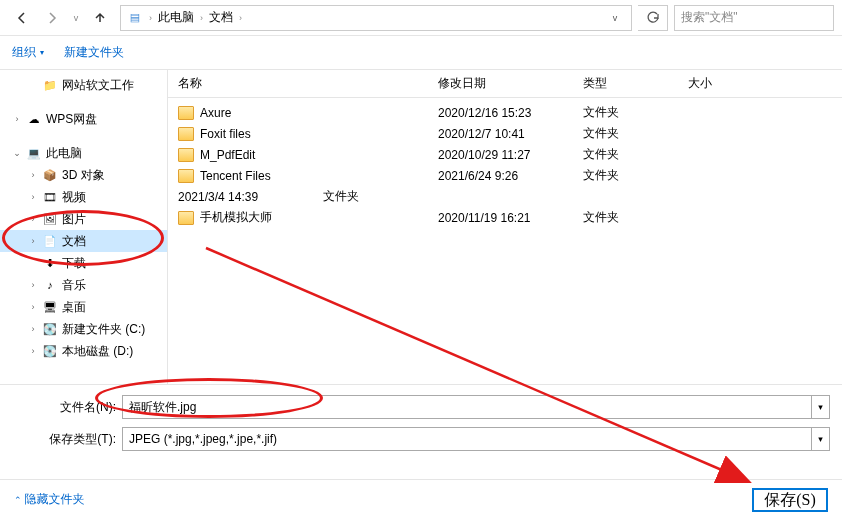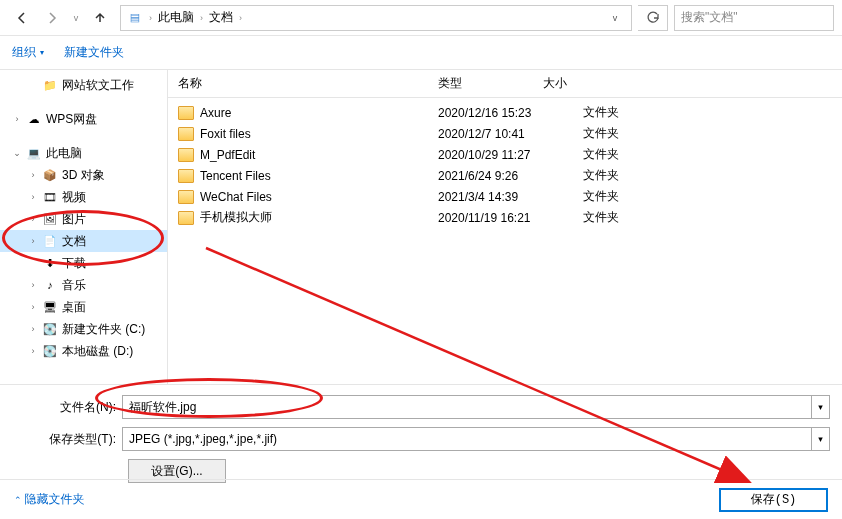--- a/index.html
+++ b/index.html
@@ -27,21 +27,21 @@
 .file-row { display: flex; height: 21px; align-items: center; padding-left: 10px; }
 .folder-ico { width: 16px; height: 14px; background: linear-gradient(#ffe9a6, #fccb55); border: 1px solid #e0a030; border-radius: 1px; margin-right: 6px; }
 .bottom { border-top: 1px solid #e5e5e5; padding: 10px 12px 8px; }
 .form-row { display: flex; align-items: center; margin-bottom: 8px; }
 .form-label { width: 110px; text-align: right; padding-right: 6px; }
 .form-input { flex: 1; height: 24px; border: 1px solid #aaa; padding: 8px 6px; font-size: 12px; font-family: inherit; }
 .form-dropdown { width: 18px; height: 24px; border: 1px solid #aaa; border-left: none; display: flex; align-items: center; justify-content: center; font-size: 9px; }
 .settings-btn { margin-left: 116px; width: 98px; height: 24px; border: 1px solid #aaa; background: #efefef; cursor: pointer; font-family: inherit; font-size: 12px; }
 .footer { position: absolute; bottom: 0; left: 0; right: 0; height: 40px; display: flex; align-items: center; padding: 0 14px; border-top: 1px solid #e5e5e5; }
 .hide-link { color: #0066cc; cursor: pointer; display: flex; align-items: center; gap: 3px; }
-.save-btn { margin-left: auto; width: 109px; height: 24px; border: 2px solid #0078d7; background: #fff; cursor: pointer; font-family: Liberation Mono, monospace; font-size: 12px; }
+.save-btn { margin-left: auto; width: 76px; height: 24px; border: 2px solid #0078d7; background: #fff; cursor: pointer; font-family: Liberation Serif, serif; font-size: 16px; }
 .anno-ellipse { position: absolute; border: 3px solid #e21b1b; border-radius: 50%; pointer-events: none; }
 .arrow-svg { position: absolute; pointer-events: none; }
 .crumb { display: flex; align-items: center; gap: 4px; }
 .crumb-sep { color: #888; font-size: 9px; }
 </style>
 </head>
 <body>
 
 <div class="toolbar">
   <div class="nav-btn enabled">
@@ -148,20 +148,21 @@
       </div>
       <div class="tree-item level2">
         <span class="expand">›</span>
         <span class="ticon">💽</span>
         <span>本地磁盘 (D:)</span>
       </div>
     </div>
   <div class="content">
     <div class="headers">
       <div class="col-name">名称</div>
+      <div class="col-date">修改日期</div>
       <div class="col-type">类型</div>
       <div class="col-size">大小</div>
     </div>
     <div class="file-list" id="filelist">
         <div class="file-row">
           <div class="col-name" style="display:flex;align-items:center;">
             <span class="folder-ico"></span>
             <span>Axure</span>
           </div>
           <div class="col-date">2020/12/16 15:23</div>
@@ -189,24 +190,20 @@
         <div class="file-row">
           <div class="col-name" style="display:flex;align-items:center;">
             <span class="folder-ico"></span>
             <span>Tencent Files</span>
           </div>
           <div class="col-date">2021/6/24 9:26</div>
           <div class="col-type">文件夹</div>
           <div class="col-size"></div>
         </div>
         <div class="file-row">
-          <div class="col-name" style="display:flex;align-items:center;">
-            <span class="folder-ico"></span>
-            <span>WeChat Files</span>
-          </div>
           <div class="col-date">2021/3/4 14:39</div>
           <div class="col-type">文件夹</div>
           <div class="col-size"></div>
         </div>
         <div class="file-row">
           <div class="col-name" style="display:flex;align-items:center;">
             <span class="folder-ico"></span>
             <span>手机模拟大师</span>
           </div>
           <div class="col-date">2020/11/19 16:21</div>
@@ -221,21 +218,20 @@
   <div class="form-row">
     <span class="form-label">文件名(N):</span>
     <input class="form-input" value="福昕软件.jpg" style="">
     <div class="form-dropdown">▾</div>
   </div>
   <div class="form-row">
     <span class="form-label">保存类型(T):</span>
     <input class="form-input" readonly="" value="JPEG (*.jpg,*.jpeg,*.jpe,*.jif)" style="">
     <div class="form-dropdown">▾</div>
   </div>
-  <button class="settings-btn">设置(G)...</button>
 </div>
 
 <div class="footer">
   <span class="hide-link">
     <span style="font-size:9px;">⌃</span>
     <span>隐藏文件夹</span>
   </span>
   <button class="save-btn">保存(S)</button>
 </div>
 

